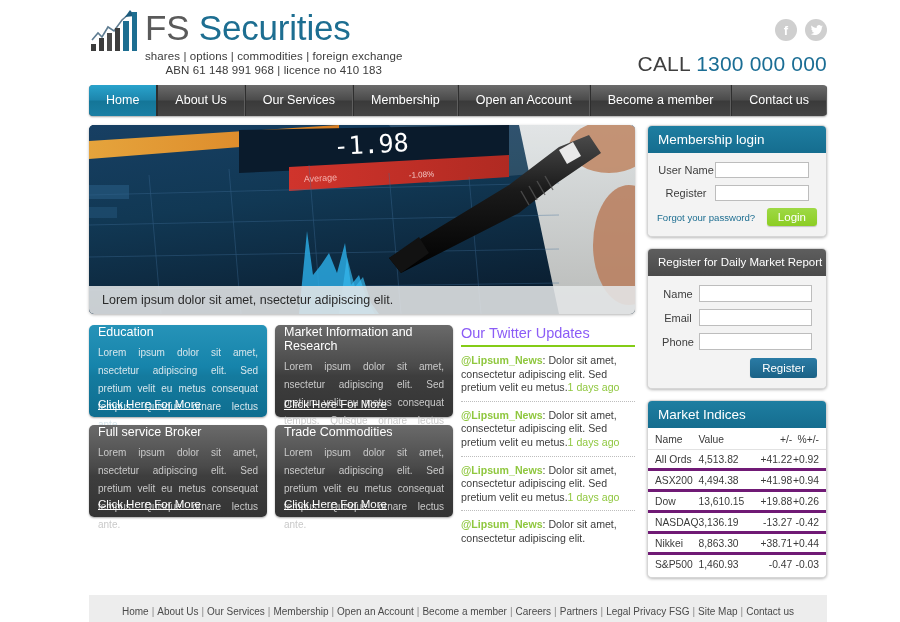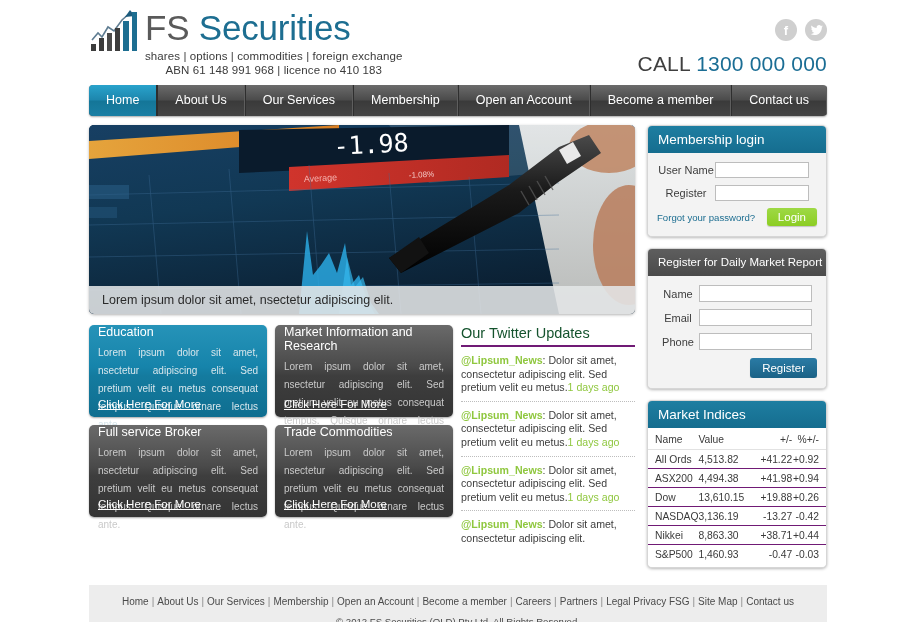--- a/index.html
+++ b/index.html
@@ -143,23 +143,23 @@
   .promo.dark .promo-text { color: #c9c9c9; }
   .promo-link {
     position: absolute; left: 9px; bottom: 7px;
     font-size: 11.5px; color: #ffffff;
     text-decoration: underline; cursor: pointer;
   }
 
   
   .twitter { width: 182px; margin-left: 8px; }
   .tw-head {
-    font-size: 14.5px; color: #14532d;
+    font-size: 14.5px; color: #8b5cf6;
     padding-bottom: 4px;
-    border-bottom: 2px solid #701a75;
+    border-bottom: 2px solid #84cc16;
   }
   .tw-item {
     font-size: 10.6px; line-height: 13.6px;
     color: #3d3d3d;
     padding: 7px 0 6px 0;
     border-bottom: 1px dotted #bdbdbd;
   }
   .tw-item:last-child { border-bottom: none; }
   .tw-user { color: #8fc73e; font-weight: bold; }
   .tw-ago { color: #8fc73e; }
@@ -226,21 +226,21 @@
   .mi-body { background: #ffffff; padding: 2px 0 4px 0; }
   table.mi { width: 100%; border-collapse: collapse; }
   table.mi th {
     font-size: 10.3px; color: #3a3a3a; font-weight: normal;
     padding: 4px 0 4px 0; text-align: left;
     border-bottom: 1px solid #e2e2e2;
   }
   table.mi td {
     font-size: 10.3px; color: #3a3a3a;
     padding: 3.5px 0;
-    border-bottom: 1px solid #701a75;
+    border-bottom: 3px solid #701a75;
   }
   table.mi tr:last-child td { border-bottom: none; }
   .c-name { width: 48px; padding-left: 7px !important; }
   .c-val  { width: 56px; text-align: left !important; }
   .c-chg  { width: 42px; text-align: right !important; }
   .c-pct  { width: 34px; text-align: right !important; padding-right: 7px !important; }
   .up { color: #3d9b35; }
   .down { color: #cc3333; }
 
   

